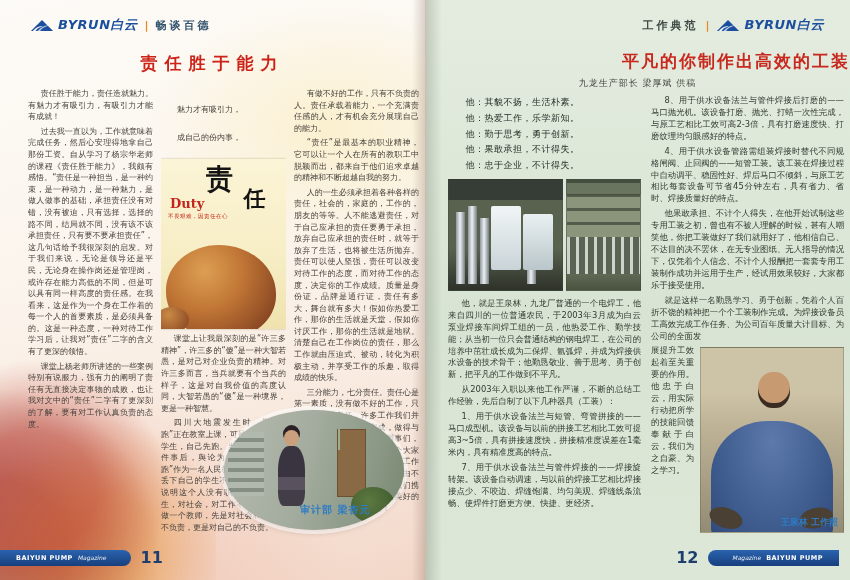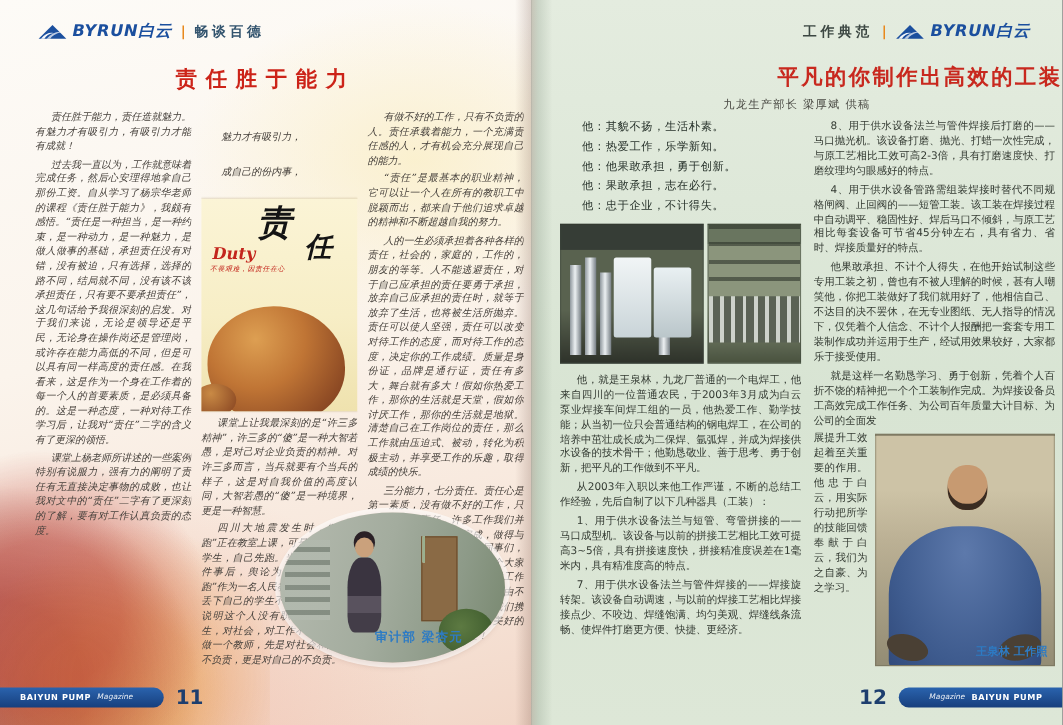--- a/index.html
+++ b/index.html
@@ -27,21 +27,21 @@
   .hdr-div{color:#e8891d;font-weight:bold;font-size:11px;}
   .hdr-section{color:#32536d;font-weight:bold;font-size:11px;letter-spacing:3px;}
   .hdr-right .hdr-section{color:#3c4742;}
   
   .title{position:absolute;width:100%;text-align:center;font-weight:bold;color:#cc2318;}
   .title-left{top:52px;font-size:17px;letter-spacing:7px;}
   .title-right{top:50px;font-size:17px;letter-spacing:2px;color:#c8281e;text-align:right;}
   .byline{position:absolute;top:77px;width:100%;text-align:center;font-size:9px;color:#4a4a44;letter-spacing:1px;}
   
   .body-left{position:absolute;top:88px;left:28px;width:392px;height:452px;display:flex;gap:8px;}
-  .lcol{width:125px;height:100%;overflow:hidden;font-size:8px;line-height:1.45;color:#46413c;text-align:justify;font-style:italic;}
+  .lcol{width:125px;height:100%;overflow:hidden;font-size:8px;line-height:1.45;color:#46413c;text-align:justify;}
   .lcol p,.rcol p{margin:0 0 3px;text-indent:1.6em;}
   .frag p{text-indent:0;margin:16px;}
   
   .duty{position:relative;width:100%;height:170px;margin:3px 0 4px;overflow:hidden;
     background:linear-gradient(180deg,#fbf4d6 0%,#f7eec6 55%,#efe2ae 100%);box-shadow:0 0 2px rgba(120,90,30,.4);}
   .duty-c1{position:absolute;top:0;left:36%;font-size:27px;font-weight:bold;color:#141414;}
   .duty-c2{position:absolute;top:24px;left:66%;font-size:22px;font-weight:bold;color:#141414;}
   .duty-label{position:absolute;top:36px;left:9px;color:#c3251c;font-weight:bold;font-size:13px;font-family:"DejaVu Serif",serif;}
   .duty-slogan{position:absolute;top:54px;left:7px;color:#c3251c;font-size:5.5px;letter-spacing:.5px;}
   .duty-rock{position:absolute;bottom:-10px;left:5px;width:110px;height:94px;border-radius:48% 52% 46% 50%;
@@ -95,21 +95,21 @@
     background:radial-gradient(ellipse at 50% 18%,#5d79ab 0%,#3e5b8e 65%,#30497a 100%);}
   .wk-head{position:absolute;top:13%;left:40%;width:32px;height:36px;border-radius:46%;
     background:#c79a71;box-shadow:0 -5px 0 0 #3a2c22 inset;}
   .wk-glove{position:absolute;bottom:4px;width:34px;height:20px;border-radius:50%;background:#4a4034;}
   .wk-g1{left:8px;transform:rotate(18deg);}
   .wk-g2{right:10px;transform:rotate(-14deg);}
   .cap-right{position:absolute;bottom:4px;right:5px;color:#2d7bc4;font-weight:bold;font-size:9px;}
   
   .footer{position:absolute;bottom:13px;display:flex;align-items:center;}
   .footer-l{left:0;}
-  .footer-r{right:0;}
+  .footer-r{right:11px;}
   .banner{display:flex;align-items:center;gap:5px;color:#fff;background:linear-gradient(#2a63ae,#173f7d);
     padding:3px 24px;height:10px;}
   .banner-l{border-radius:0 8px 8px 0;padding-left:16px;}
   .banner-r{border-radius:8px 0 0 8px;padding-right:16px;}
   .banner .b1{font-weight:bold;font-size:6.5px;letter-spacing:.5px;}
   .banner .b2{font-style:italic;font-size:6px;opacity:.9;}
   .pageno{font-size:16px;font-weight:bold;color:#1d3e6e;margin:0 10px;}
 </style>
 </head>
 <body>
@@ -202,22 +202,22 @@
     </div>
 
     <div class="title title-right">平凡的你制作出高效的工装</div>
     <div class="byline">九龙生产部长  梁厚斌 供稿</div>
 
     <div class="body-right">
       <div class="rcol">
         <div class="intro">
             <p>他：其貌不扬，生活朴素。</p>
             <p>他：热爱工作，乐学新知。</p>
-            <p>他：他果敢承担，勇于创新。</p>
-            <p>他：果敢承担，志在必行。</p>
+            <p>他：勤于思考，勇于创新。</p>
+            <p>他：果敢承担，不计得失。</p>
             <p>他：忠于企业，不计得失。</p>
           </div>
         <div class="collage">
           <div class="ph ph-pumps">
             <span class="cyl cyl-1"></span>
             <span class="cyl cyl-2"></span>
             <span class="cyl cyl-3"></span>
             <span class="cyl cyl-4"></span>
             <span class="cab cab-a"></span>
             <span class="cab cab-b"></span>

